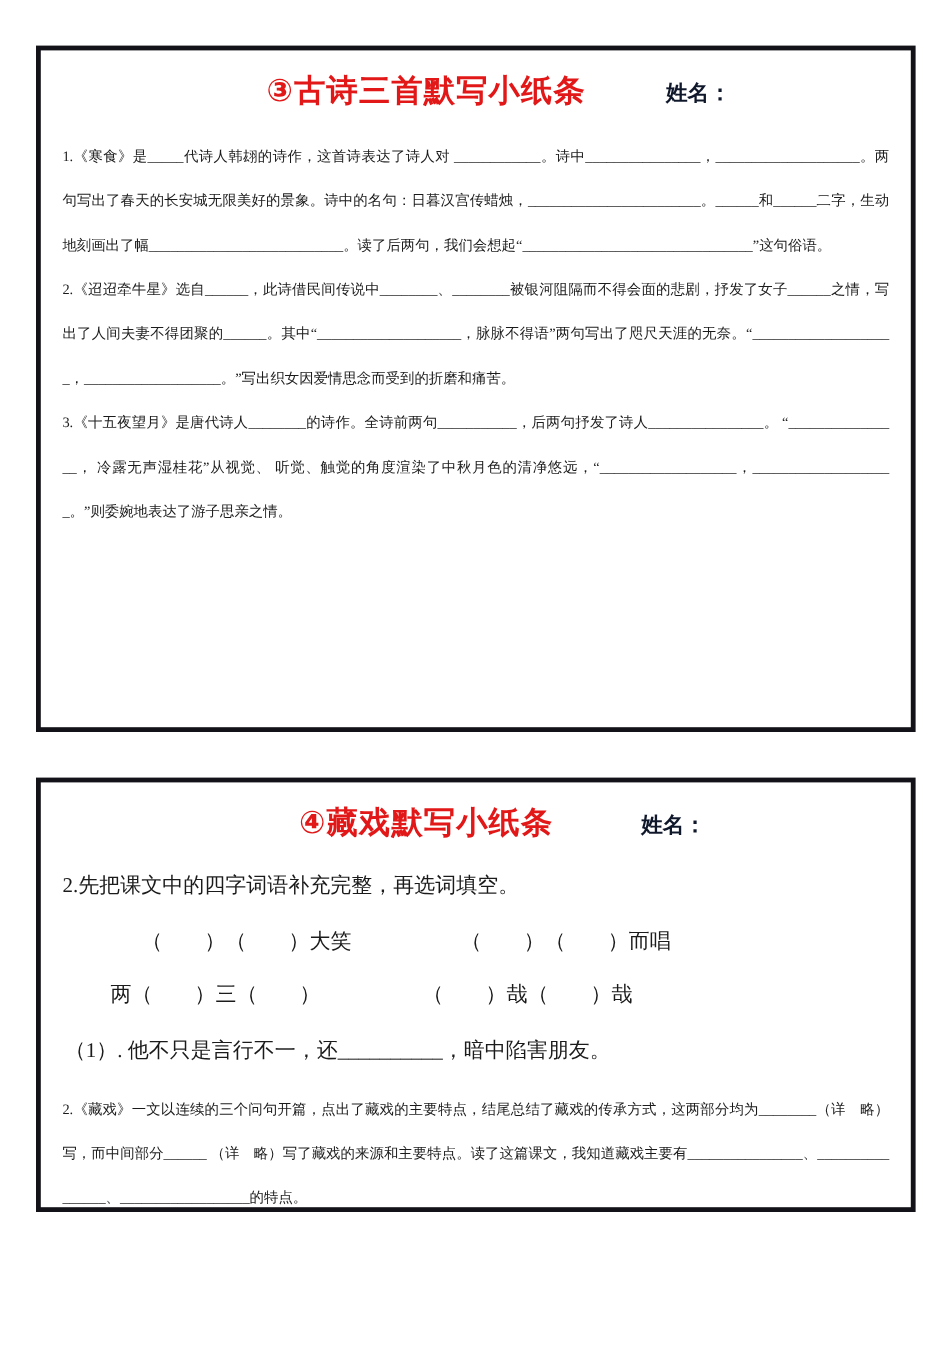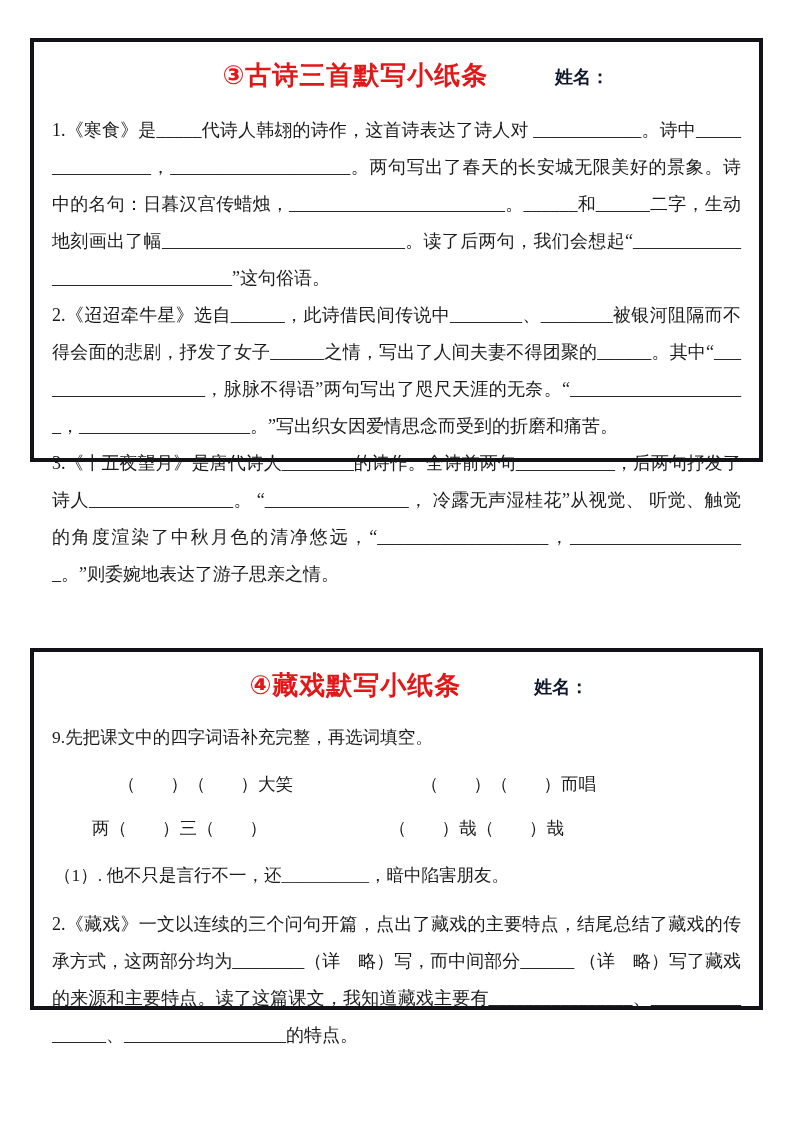--- a/index.html
+++ b/index.html
@@ -16,21 +16,21 @@
   }
   .sheet-box {
     position: absolute;
     left: 30px;
     width: 733px;
     box-sizing: border-box;
     border: 4px solid #121218;
     background: #ffffff;
     padding: 14px 18px 10px 18px;
   }
-  .box-poems { top: 38px; height: 424px; }
+  .box-poems { top: 38px; height: 572px; }
   .box-opera { top: 648px; height: 362px; }
 
   .box-header {
     position: relative;
     height: 46px;
     margin-top: 2px;
   }
   .box-title {
     position: absolute;
     left: 44%;
@@ -49,21 +49,21 @@
     top: 7px;
     font-family: "Liberation Sans", "DejaVu Sans", sans-serif;
     font-weight: 700;
     font-size: 18px;
     color: #0f172a;
     white-space: nowrap;
   }
   .box-opera .name-label { left: 70%; }
 
   .para {
-    font-size: 18px;
+    font-size: 12px;
     line-height: 37px;
     text-align: justify;
     word-break: break-all;
     overflow-wrap: anywhere;
     margin: 0;
   }
   .box-poems .para-group { margin-top: 8px; }
 
   .intro-line {
     font-size: 17.5px;
@@ -72,21 +72,20 @@
   }
   .word-grid {
     margin-top: 8px;
   }
   .word-grid-row {
     display: grid;
     grid-template-columns: 300px 225px auto;
     font-size: 17.5px;
     line-height: 44px;
     white-space: nowrap;
-    gap: 37px;
   }
   .wg-cell-r1c1 { padding-left: 66px; }
   .wg-cell-r1c2 { padding-left: 32px; }
   .wg-cell-r1c3 { padding-left: 0; }
   .wg-cell-r2c1 { padding-left: 40px; }
   .wg-cell-r2c2 { padding-left: 22px; }
   .wg-cell-r2c3 { padding-left: 0; }
 
   .sub-item {
     font-size: 17.5px;
@@ -114,21 +113,21 @@
     <p class="para">3.《十五夜望月》是唐代诗人________的诗作。全诗前两句___________，后两句抒发了诗人________________。 “________________， 冷露无声湿桂花”从视觉、 听觉、触觉的角度渲染了中秋月色的清净悠远，“___________________，____________________。”则委婉地表达了游子思亲之情。</p>
   </div>
 </div>
 
 <div class="sheet-box box-opera">
   <div class="box-header">
     <div class="box-title">④藏戏默写小纸条</div>
     <div class="name-label">姓名：</div>
   </div>
 
-  <div class="intro-line">9.先把课文中的四字词语补充完整，再选词填空。</div>
+  <div class="intro-line">2.先把课文中的四字词语补充完整，再选词填空。</div>
 
   <div class="word-grid">
     <div class="word-grid-row">
       <span class="wg-cell-r1c1">（　　）（　　）大笑</span>
       <span class="wg-cell-r1c2">（　　）（　　）而唱</span>
     </div>
     <div class="word-grid-row">
       <span class="wg-cell-r2c1">两（　　）三（　　）</span>
       <span class="wg-cell-r2c3">（　　）哉（　　）哉</span>
     </div>

